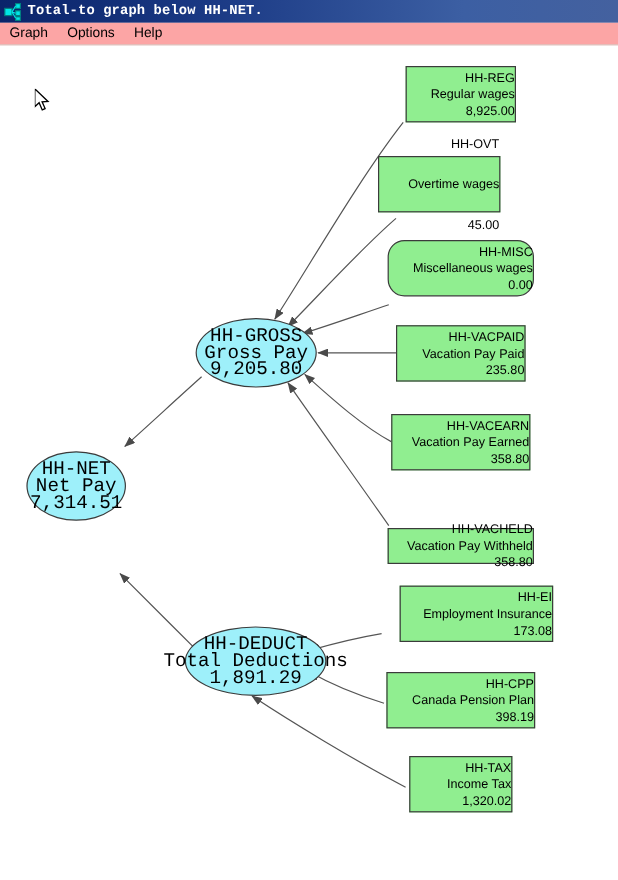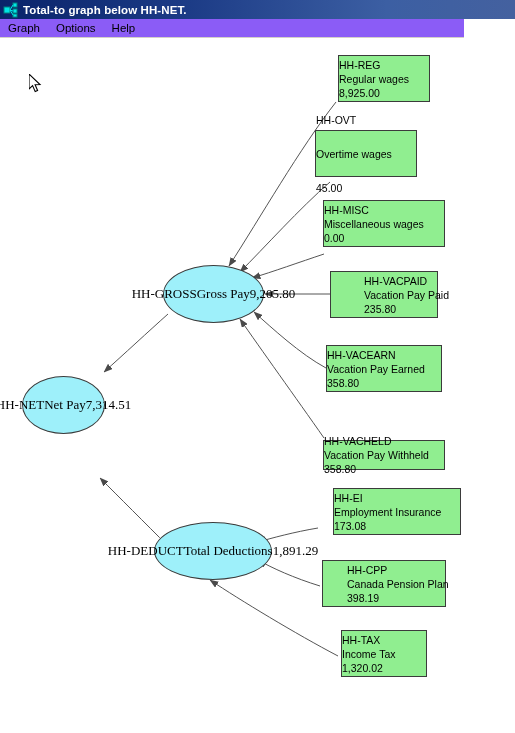--- a/index.html
+++ b/index.html
@@ -39,32 +39,32 @@
     width: 16px;
     height: 16px;
     position: relative;
     flex: 0 0 auto;
     margin-right: 4px;
   }
   #title-bar-text {
     color: #ffffff;
     font-size: 11.5px;
     font-weight: bold;
-    font-family: Liberation Sans, sans-serif;
+    font-family: Liberation Mono, monospace;
     letter-spacing: 0.1px;
     white-space: nowrap;
   }
 
   
   #menu-bar {
     position: absolute;
     left: 0; top: 19px;
-    width: 464px;
+    width: 515px;
     height: 19px;
-    background: #8b5cf6;
+    background: #fca5a5;
     border-bottom: 1px solid #d4d0c8;
     display: flex;
     align-items: center;
     box-sizing: border-box;
   }
   .menu-item {
     font-size: 11.5px;
     color: #000000;
     padding: 2px 8px 2px 8px;
     cursor: default;
@@ -89,45 +89,45 @@
   }
 
   
   .node-box {
     position: absolute;
     background: #90ee90;
     border: 1px solid #3b3b3b;
     box-sizing: border-box;
     display: flex;
     flex-direction: column;
-    align-items: flex-start;
+    align-items: flex-end;
     justify-content: center;
     text-align: center;
     font-size: 10.5px;
     line-height: 14px;
     color: #000000;
     font-family: "Liberation Sans", sans-serif;
     cursor: default;
     z-index: 3;
   }
   .node-ellipse {
     position: absolute;
     background: #9ef0fa;
     border: 1px solid #3b3b3b;
     border-radius: 50%;
     box-sizing: border-box;
     display: flex;
-    flex-direction: row;
+    flex-direction: column;
     align-items: center;
     justify-content: center;
     text-align: center;
-    font-size: 13px;
+    font-size: 16px;
     line-height: 14px;
     color: #000000;
-    font-family: Liberation Serif, serif;
+    font-family: Liberation Mono, monospace;
     cursor: default;
     z-index: 3;
   }
   .node-line { display: block; white-space: nowrap; }
 
   
   #mouse-cursor {
     position: absolute;
     z-index: 20;
     pointer-events: none;
@@ -198,21 +198,21 @@
       <span class="node-line">Regular wages</span>
       <span class="node-line">8,925.00</span>
     </div>
 
     <div class="node-box" style="left:315px; top:92px; width:102px; height:47px;gap:20px;">
       <span class="node-line">HH-OVT</span>
       <span class="node-line">Overtime wages</span>
       <span class="node-line">45.00</span>
     </div>
 
-    <div class="node-box" style="left:323px; top:162px; width:122px; height:47px;">
+    <div class="node-box" style="left:323px; top:162px; width:122px; height:47px;border-radius:14px;">
       <span class="node-line">HH-MISC</span>
       <span class="node-line">Miscellaneous wages</span>
       <span class="node-line">0.00</span>
     </div>
 
     <div class="node-box" style="left:330px; top:233px; width:108px; height:47px;padding-left:33px;">
       <span class="node-line">HH-VACPAID</span>
       <span class="node-line">Vacation Pay Paid</span>
       <span class="node-line">235.80</span>
     </div>

